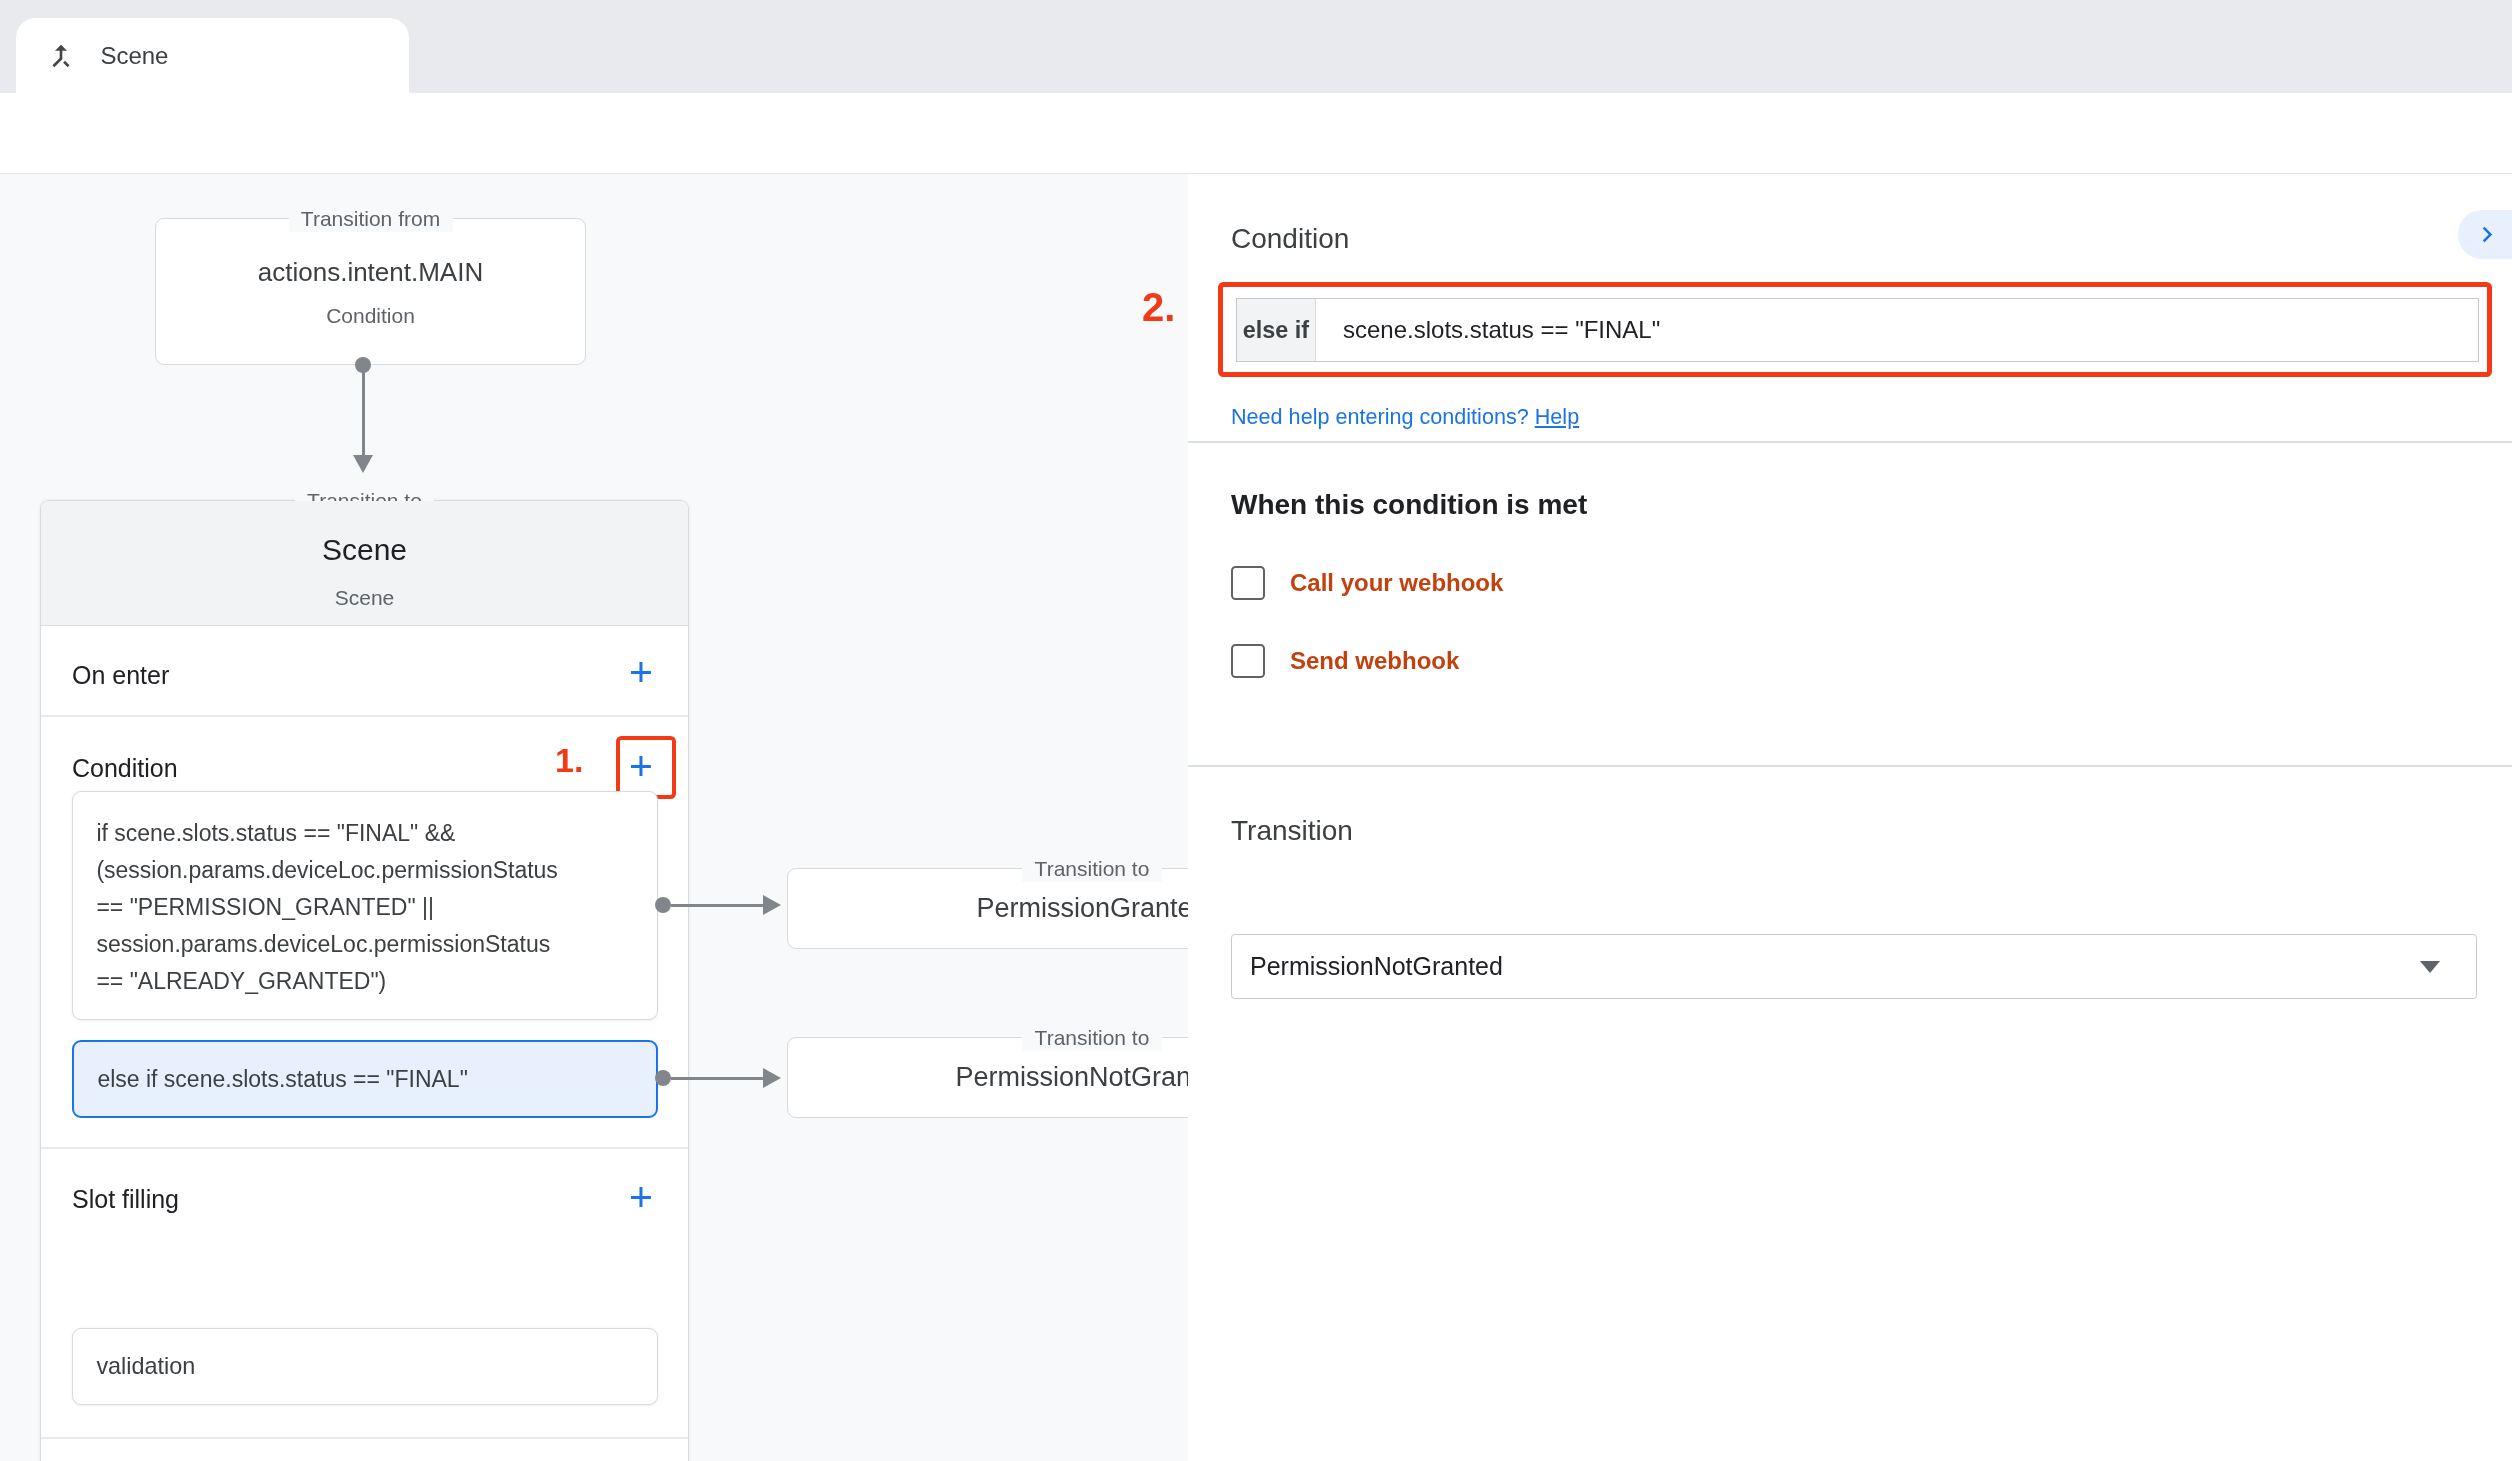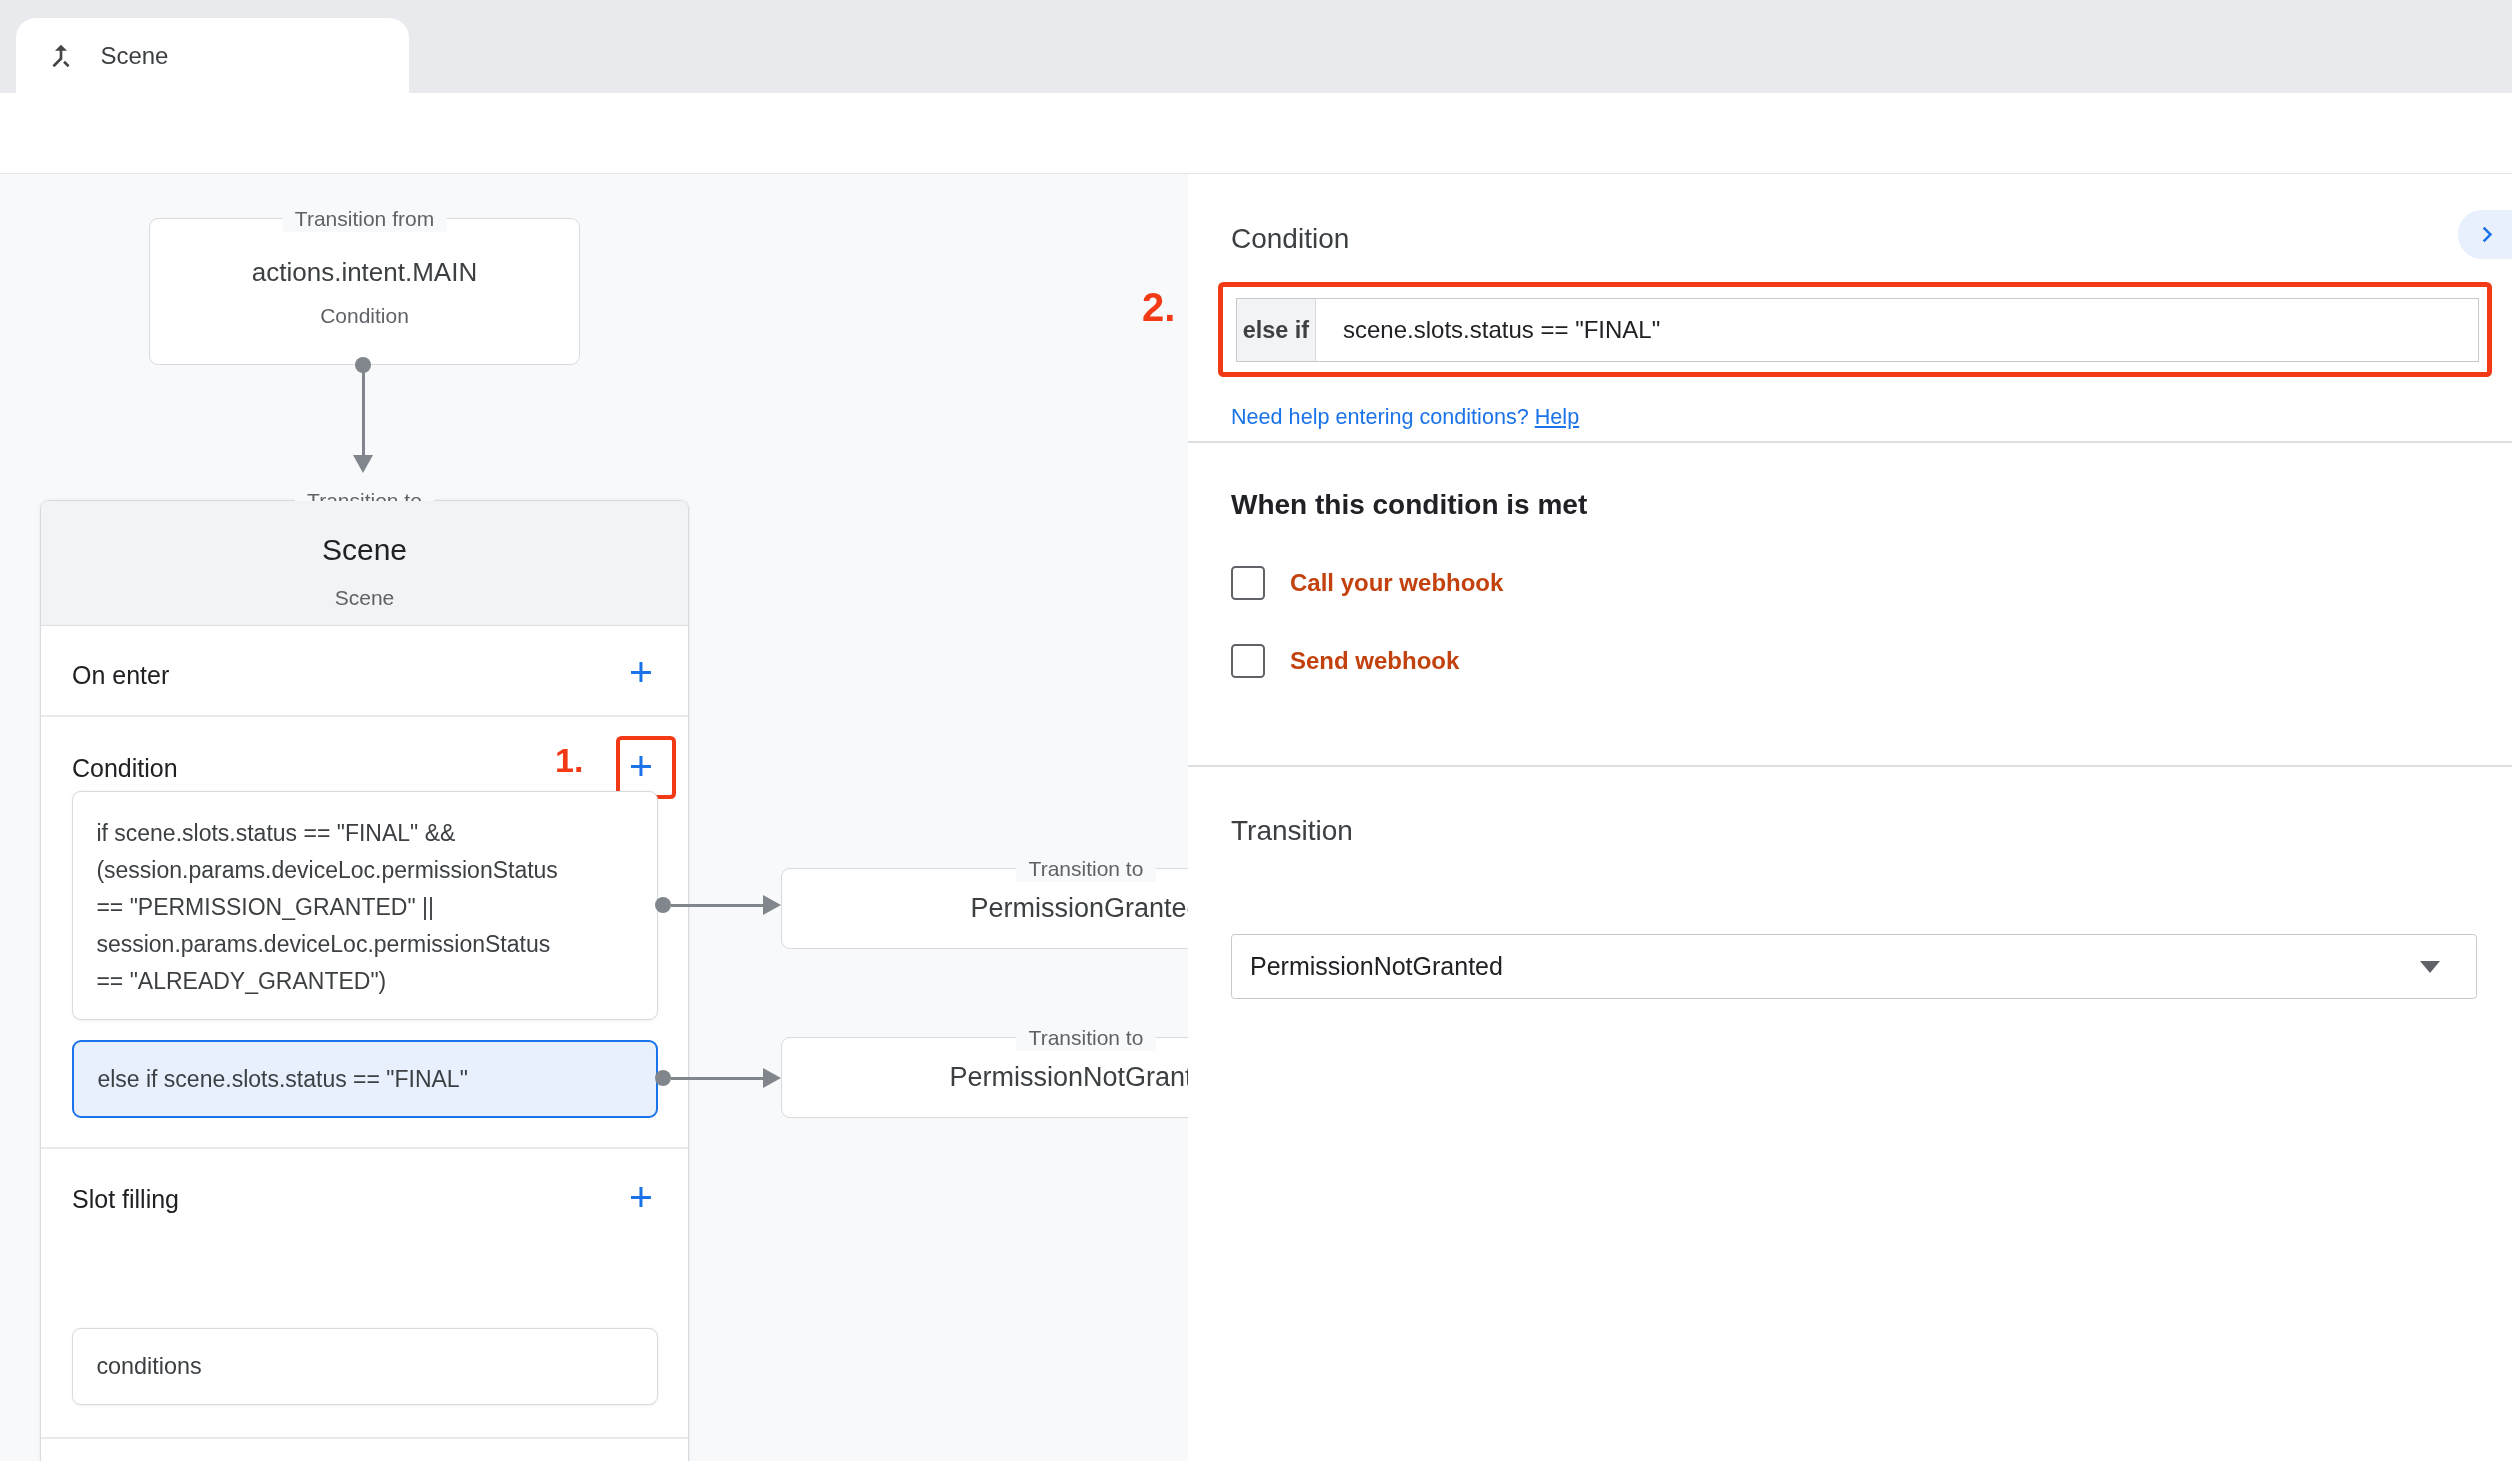--- a/index.html
+++ b/index.html
@@ -22,21 +22,21 @@
   .lang-pill{left:335px;top:91px;width:271px;height:63px;border:1.8px solid #dadce0;border-radius:33px;
              display:flex;align-items:center;padding:0 25px;gap:18px;box-sizing:border-box;background:#fff;}
   .lang-label{font-size:25px;color:#202124;flex:1;}
   .tri-down{width:0;height:0;border-left:8px solid transparent;border-right:8px solid transparent;border-top:10px solid #44474a;}
   .cancel-btn{left:2182px;top:108px;font-size:26px;color:#9aa0a6;cursor:pointer;}
   .save-btn{left:2319px;top:91px;width:157px;height:63px;background:#f5f6f7;border-radius:10.8px;
             display:flex;align-items:center;justify-content:center;font-size:26px;color:#b1b4b8;cursor:pointer;}
 
   
   .canvas{left:0;top:174px;width:1188px;height:1288px;background:#f8f9fa;}
-  .node-card{background:#fff;border:1.8px solid #d7dade;border-radius:9px;box-sizing:border-box;}
+  .node-card{background:#fff;border:1.8px solid #d7dade;border-radius:9px;box-sizing:border-box;margin-left:6px;}
   .legend{position:absolute;top:-14.4px;left:50%;transform:translateX(-50%);background:#f8f9fa;
           padding:0 12.6px;font-size:21px;color:#5f6368;white-space:nowrap;line-height:27px;}
   .from-card{left:149px;top:218px;width:431px;height:147px;}
   .fc-title{left:0;top:38px;width:100%;text-align:center;font-size:26px;color:#3c4043;}
   .fc-sub{left:0;top:85px;width:100%;text-align:center;font-size:21px;color:#5f6368;}
 
   .dot{width:16px;height:16px;border-radius:50%;background:#80868b;}
   .vline{width:2.7px;background:#80868b;}
   .hline{height:2.7px;background:#80868b;}
   .head-down{width:0;height:0;border-left:10.8px solid transparent;border-right:10.8px solid transparent;border-top:18px solid #80868b;}
@@ -161,21 +161,21 @@
     <div class="abs mini-card cond1 cond-text">if scene.slots.status == "FINAL" &amp;&amp;
 (session.params.deviceLoc.permissionStatus
 == "PERMISSION_GRANTED" ||
 session.params.deviceLoc.permissionStatus
 == "ALREADY_GRANTED")</div>
     <div class="abs cond2 cond-text">else if scene.slots.status == "FINAL"</div>
 
     <div class="abs sc-div" style="top:646px;"></div>
     <div class="abs sec-label" style="left:31px;top:684px;">Slot filling</div>
     <div class="abs plus" style="left:588px;top:676px;">+</div>
-    <div class="abs mini-card slot-card" style="top:827px;">conditions</div>
+    <div class="abs mini-card slot-card" style="top:827px;">validation</div>
     <div class="abs sc-div" style="top:936px;"></div>
   </div>
 
   <div class="abs dot" style="left:655px;top:897px;"></div>
   <div class="abs hline" style="left:671px;top:904px;width:92px;"></div>
   <div class="abs head-right" style="left:763px;top:895px;"></div>
 
   <div class="abs dot" style="left:655px;top:1070px;"></div>
   <div class="abs hline" style="left:671px;top:1077px;width:92px;"></div>
   <div class="abs head-right" style="left:763px;top:1068px;"></div>

